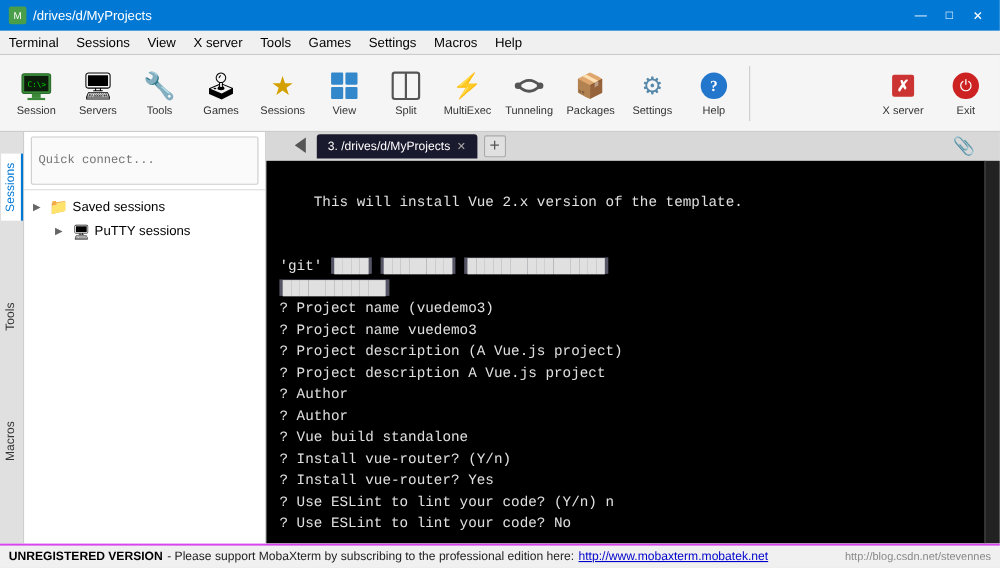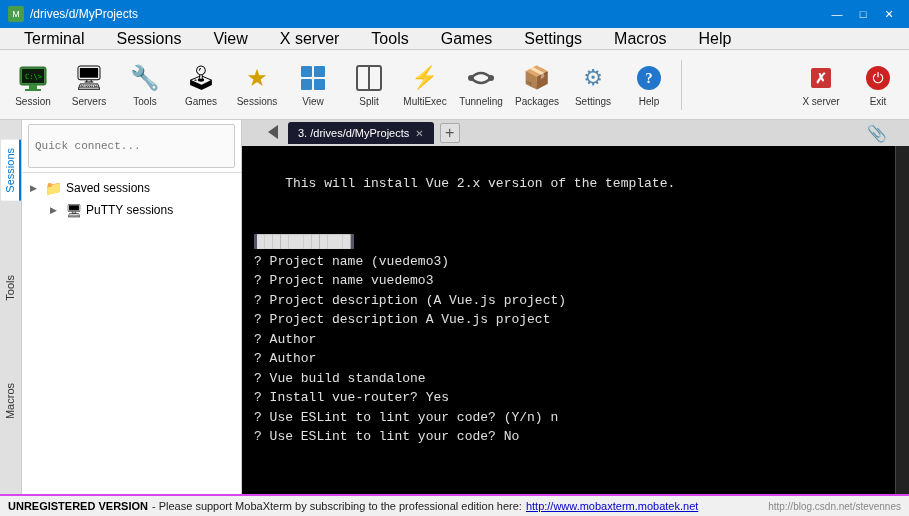--- a/index.html
+++ b/index.html
@@ -24,25 +24,24 @@
     .menubar {
       background: #f0f0f0;
       height: 22px;
       display: flex;
       align-items: center;
       border-bottom: 1px solid #ccc;
     }
     .menu-item {
       padding: 2px 8px;
       cursor: pointer;
-      font-size: 16px;
+      font-size: 12px;
       height: 100%;
       display: flex;
       align-items: center;
-      margin-left: 16px;
     }
 
     
     .toolbar {
       background: #f5f5f5;
       height: 70px;
       display: flex;
       align-items: center;
       padding: 4px 6px;
       border-bottom: 1px solid #ccc;
@@ -404,28 +403,30 @@
       <div class="tab-add">+</div>
       <span class="tab-scroll" style="margin-left:auto;">📎</span>
     </div>
 
     <div style="display:flex; flex:1; overflow:hidden;">
       <div class="terminal">
         <div class="line">&nbsp;</div>
         <div class="line">    This will install Vue 2.x version of the template.</div>
         <div class="line">&nbsp;</div>
         <div class="line">&nbsp;</div>
+        <div class="line">'git' <span style="background:#556; padding:0 3px;">████</span> <span style="background:#556; padding:0 3px;">████████</span> <span style="background:#556; padding:0 3px;">████████████████</span></div>
         <div class="line"><span style="background:#556; padding:0 3px;">████████████</span></div>
         <div class="line">? Project name (vuedemo3)</div>
         <div class="line">? Project name vuedemo3</div>
         <div class="line">? Project description (A Vue.js project)</div>
         <div class="line">? Project description A Vue.js project</div>
         <div class="line">? Author</div>
         <div class="line">? Author</div>
         <div class="line">? Vue build standalone</div>
+        <div class="line">? Install vue-router? (Y/n)</div>
         <div class="line">? Install vue-router? Yes</div>
         <div class="line">? Use ESLint to lint your code? (Y/n) n</div>
         <div class="line">? Use ESLint to lint your code? No</div>
 
       </div>
       <div class="terminal-scroll"></div>
     </div>
   </div>
 </div>
 

